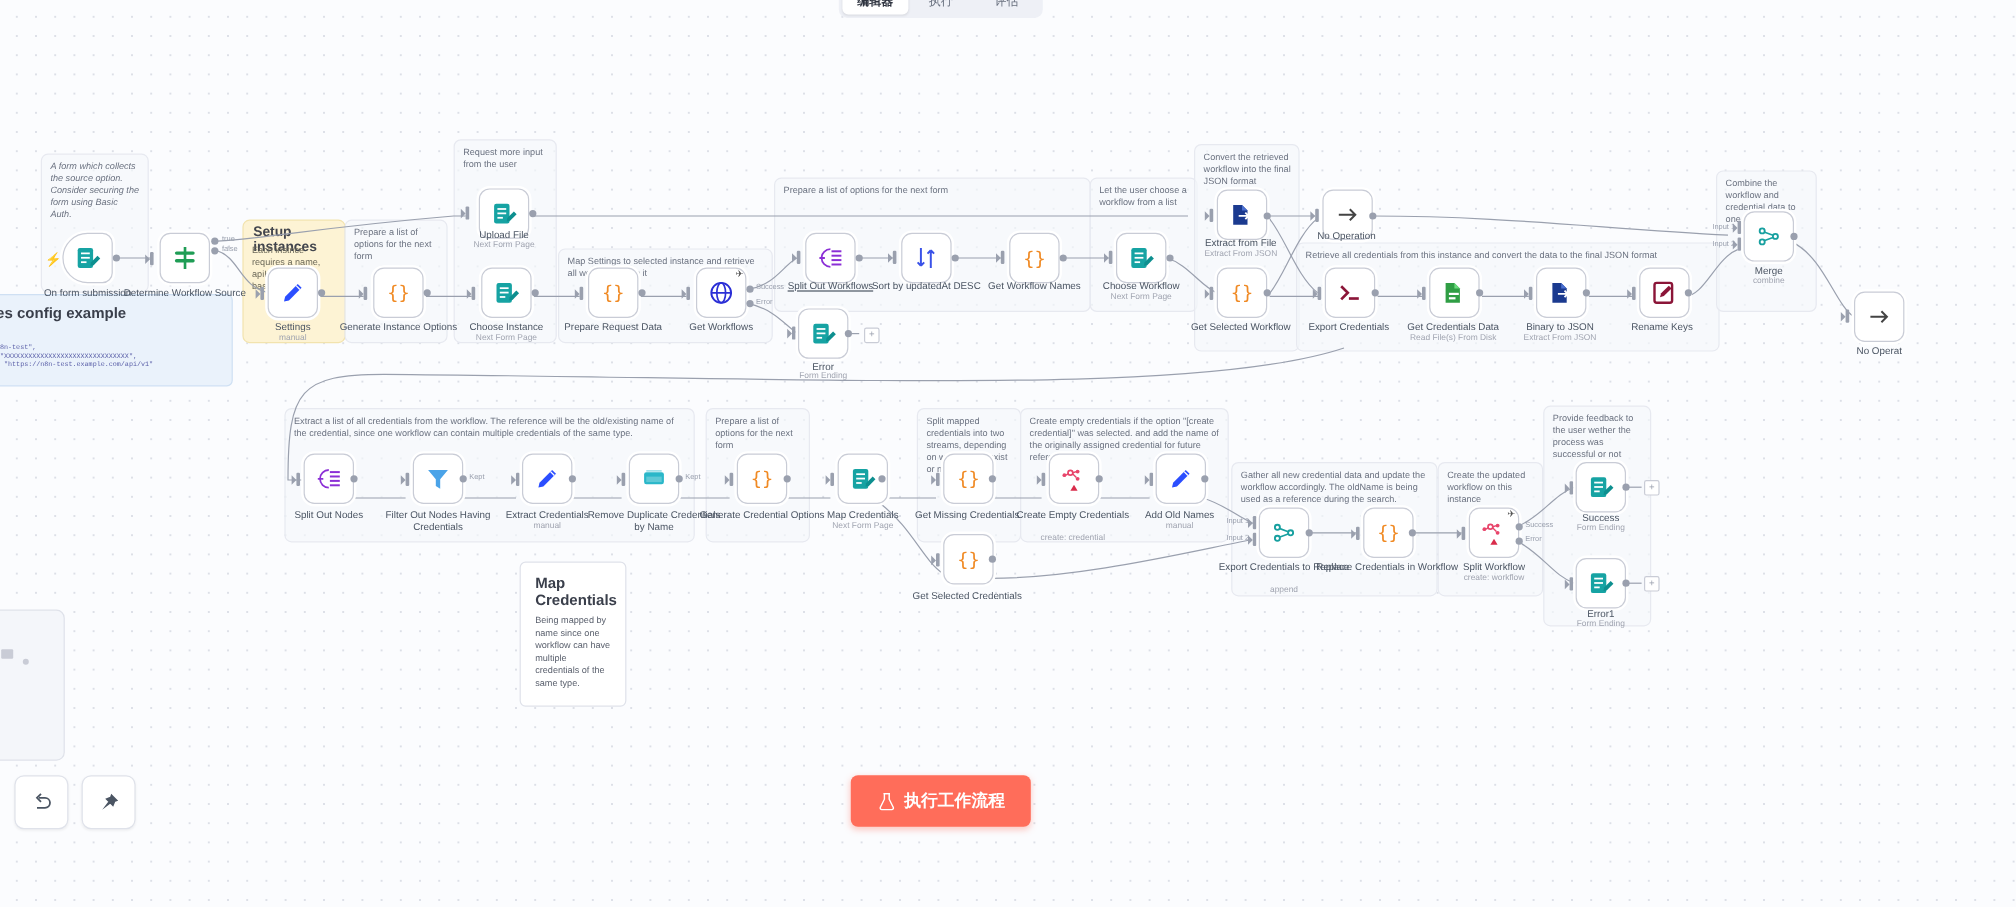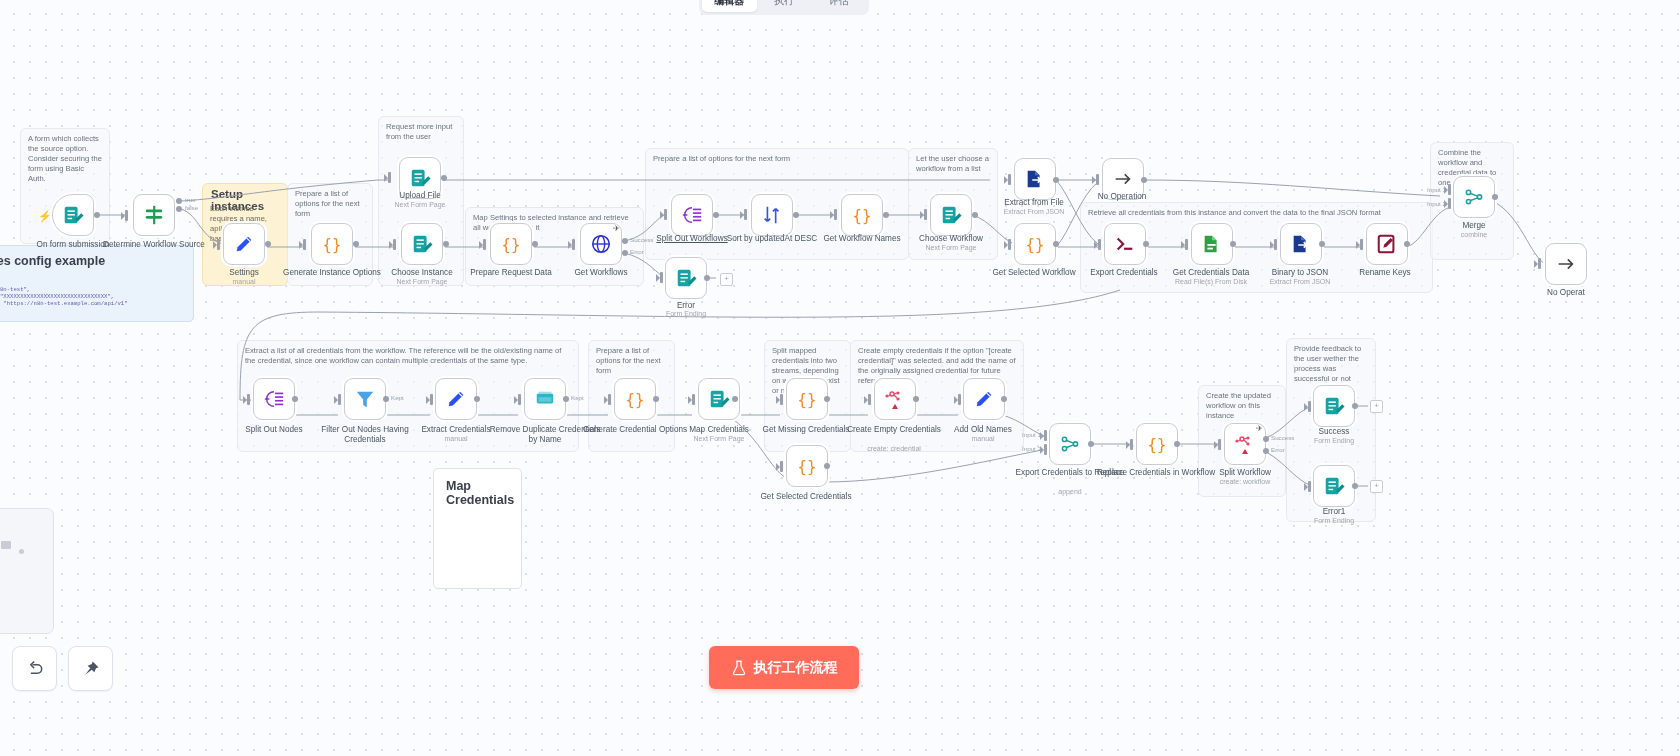--- a/index.html
+++ b/index.html
@@ -74,21 +74,21 @@
 <body>
 
 <div class="canvas">
 
   <div class="tabs">
     <div class="tab active">编辑器</div>
     <div class="tab">执行</div>
     <div class="tab">评估</div>
   </div>
 
-  <div class="grp" style="left:20px;top:128px;width:88px;height:114px;">
+  <div class="grp" style="left:34px;top:128px;width:88px;height:114px;font-style:italic;">
     <div class="gtext" style="white-space:pre-line">A form which collects the source option.
 Consider securing the form using Basic Auth.</div>
     </div>
   <div class="grp yellow" style="left:202px;top:183px;width:84px;height:101px;">
     <div class="gtitle">Setup instances</div>
     <div class="gtext">Each instnce requires a name, apiKey and baseURL</div>
     </div>
   <div class="grp" style="left:287px;top:183px;width:84px;height:101px;">
     <div class="gtext">Prepare a list of options for the next form</div>
     </div>
@@ -97,38 +97,44 @@
     </div>
   <div class="grp" style="left:465px;top:207px;width:177px;height:77px;">
     <div class="gtext">Map Settings to selected instance and retrieve all workflows from it</div>
     </div>
   <div class="grp" style="left:645px;top:148px;width:262px;height:110px;">
     <div class="gtext">Prepare a list of options for the next form</div>
     </div>
   <div class="grp" style="left:908px;top:148px;width:88px;height:110px;">
     <div class="gtext">Let the user choose a workflow from a list</div>
     </div>
+  <div class="grp" style="left:995px;top:120px;width:86px;height:171px;">
+    <div class="gtext">Convert the retrieved workflow into the final JSON format</div>
+    </div>
   <div class="grp" style="left:1080px;top:202px;width:351px;height:89px;">
     <div class="gtext">Retrieve all credentials from this instance and convert the data to the final JSON format</div>
     </div>
   <div class="grp" style="left:1430px;top:142px;width:82px;height:116px;">
     <div class="gtext">Combine the workflow and credential data to one item</div>
     </div>
 
   <div class="grp" style="left:237px;top:340px;width:340px;height:110px;">
     <div class="gtext">Extract a list of all credentials from the workflow. The reference will be the old/existing name of the credential, since one workflow can contain multiple credentials of the same type.</div>
     </div>
   <div class="grp" style="left:588px;top:340px;width:85px;height:110px;">
     <div class="gtext">Prepare a list of options for the next form</div>
     </div>
   <div class="grp" style="left:764px;top:340px;width:85px;height:110px;">
     <div class="gtext">Split mapped credentials into two streams, depending on wether they exist or not</div>
     </div>
   <div class="grp" style="left:850px;top:340px;width:172px;height:110px;">
     <div class="gtext">Create empty credentials if the option "[create credential]" was selected. and add the name of the originally assigned credential for future reference</div>
+    </div>
+  <div class="grp" style="left:1026px;top:385px;width:170px;height:110px;">
+    <div class="gtext">Gather all new credential data and update the workflow accordingly. The oldName is being used as a reference during the search.</div>
     </div>
   <div class="grp" style="left:1286px;top:338px;width:88px;height:182px;">
     <div class="gtext">Provide feedback to the user wether the process was successful or not</div>
     </div>
   <div class="grp" style="left:1198px;top:385px;width:86px;height:110px;">
     <div class="gtext">Create the updated workflow on this instance</div>
     </div>
 
   <svg class="wires" width="1680" height="756">
 
@@ -187,20 +193,21 @@
   {
     "name": "n8n-test",
     "apiKey": "XXXXXXXXXXXXXXXXXXXXXXXXXXXXXXX",
     "baseUrl": "https://n8n-test.example.com/api/v1"
   },
   ...
 ]</pre>
   </div>
   <div class="sticky white" style="left:433px;top:468px;width:87px;height:119px;">
     <div class="sttl">Map Credentials</div>
+    <div class="sbody">Being mapped by name since one workflow can have multiple credentials of the same type.</div>
   </div>
 
   <div class="node trig" style="left:52px;top:194px;">
     <svg width="22" height="22" viewBox="0 0 24 24">
         <rect x="3" y="3" width="14" height="18" rx="2" fill="#16a3a3"></rect>
         <rect x="6" y="7" width="8" height="1.6" fill="#fff"></rect>
         <rect x="6" y="11" width="8" height="1.6" fill="#fff"></rect>
         <rect x="6" y="15" width="5" height="1.6" fill="#fff"></rect>
         <path d="M15 16l6-6 2.5 2.5-6 6-3 .6z" fill="#0d8f8f"></path>
       </svg>

